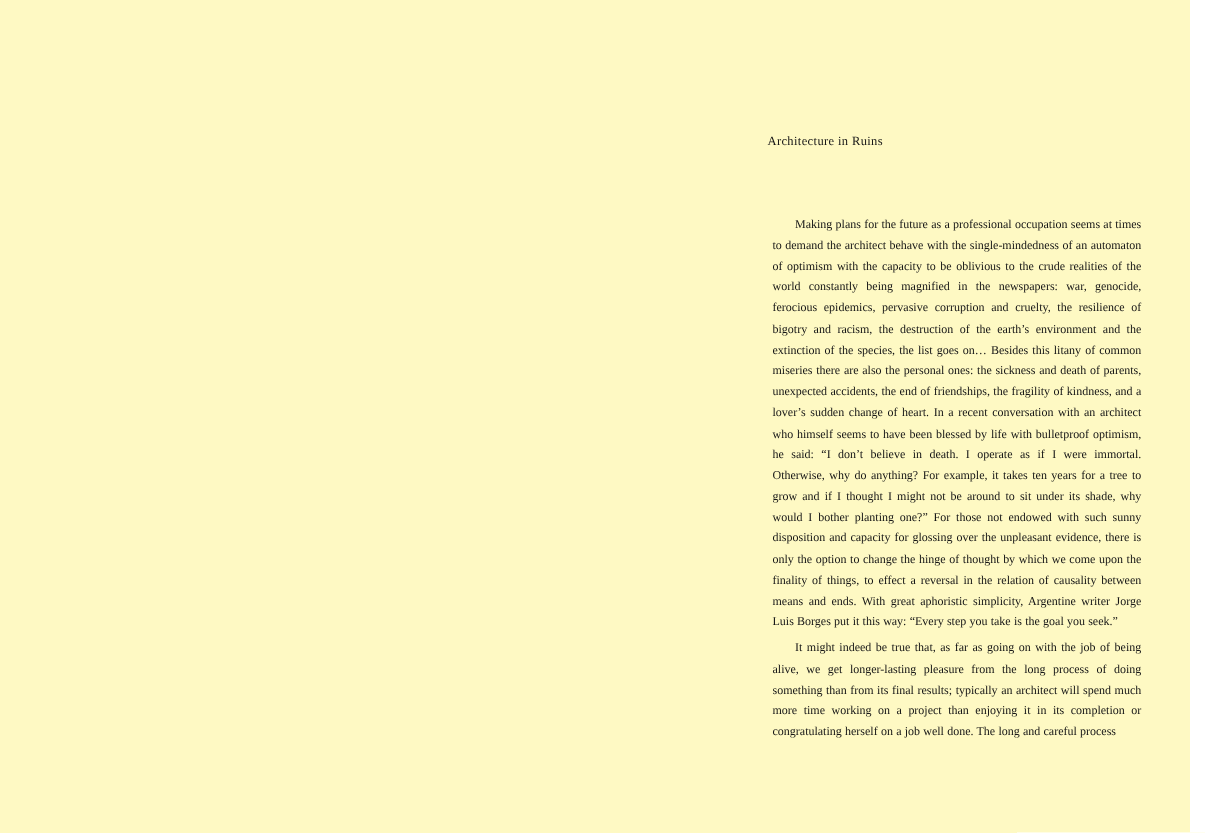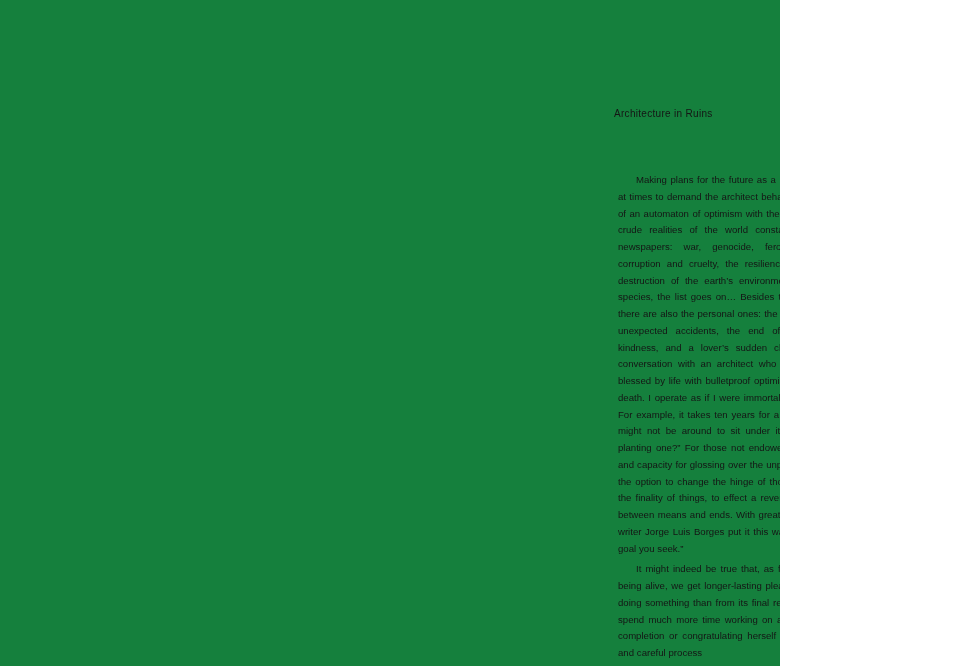--- a/index.html
+++ b/index.html
@@ -2,25 +2,25 @@
 <html><head>
 <meta charset="utf-8">
 <style>
   html, body {
     margin: 0;
     padding: 0;
     background: #ffffff;
   }
   .canvas {
     position: relative;
-    width: 780px;
+    width: 952px;
     height: 666px;
-    background: #15803d;
+    background: #fef9c3;
     overflow: hidden;
-    font-family: Liberation Sans, sans-serif;
+    font-family: Liberation Serif, serif;
   }
   .chapter-title {
     position: absolute;
     left: 614px;
     top: 108px;
     font-size: 10px;
     letter-spacing: 0.3px;
     color: #151515;
     white-space: nowrap;
   }

